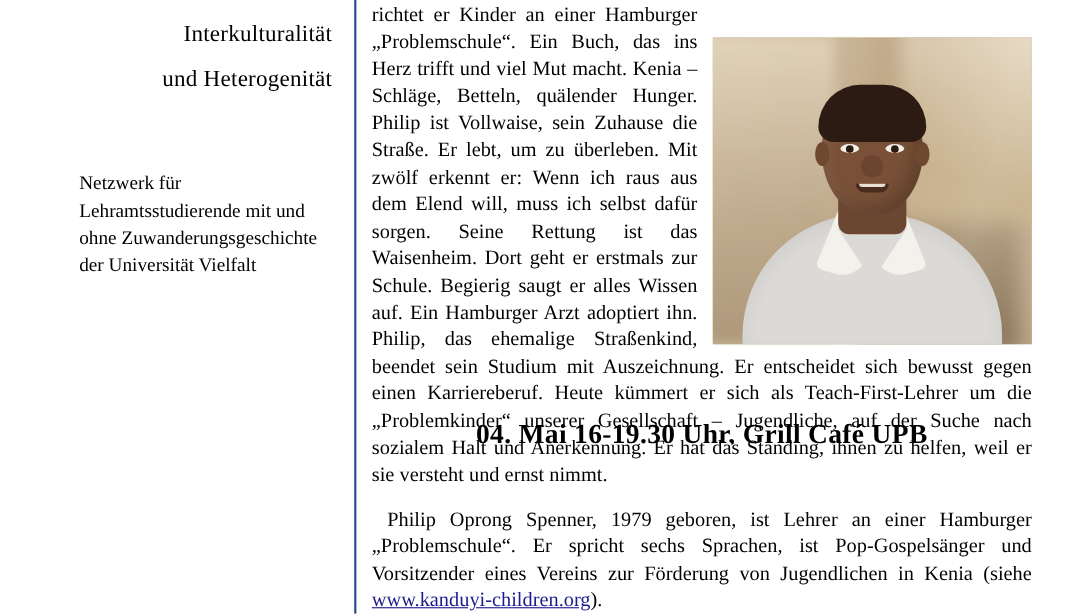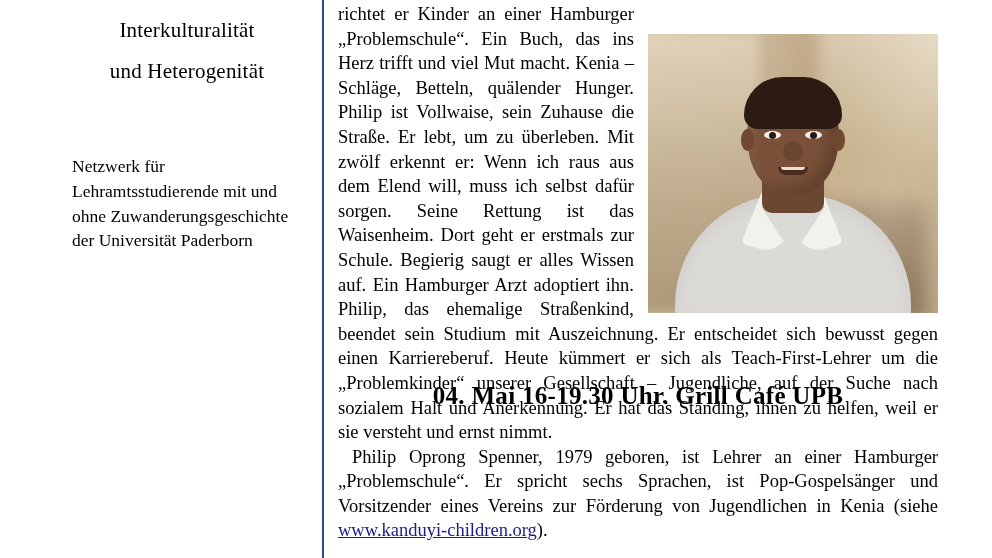--- a/index.html
+++ b/index.html
@@ -24,21 +24,21 @@
   .left-col {
     position: absolute;
     left: 0;
     top: 0;
     width: 318px;
     height: 558px;
     box-sizing: border-box;
     padding: 0 16px 0 72px;
   }
   .left-heading {
-    text-align: center;
+    text-align: right;
     font-size: 21px;
     line-height: 1.95;
     letter-spacing: 0.2px;
     margin: 0;
     padding-top: 10px;
   }
   .left-heading div {
     white-space: nowrap;
   }
   .left-blocks {
@@ -290,21 +290,21 @@
 
 <div class="page">
 
   <div class="left-col">
     <div class="left-heading">
       <div>Interkulturalität</div>
       <div>und Heterogenität</div>
     </div>
 
     <div class="left-blocks">
-      <p>Netzwerk für Lehramtsstudierende mit und ohne Zuwanderungsgeschichte der Universität Paderborn</p>
+      <p>Netzwerk für Lehramtsstudierende mit und ohne Zuwanderungsgeschichte der Universität Vielfalt</p>
     </div>
   </div>
 
   <div class="divider"></div>
 
   <div class="right-col">
     <div class="body-text clearfix">
 
       <div class="photo">
         <div class="bg-wall"></div>
@@ -325,19 +325,19 @@
             <div class="brow-r"></div>
             <div class="eye-l"></div>
             <div class="eye-r"></div>
             <div class="nose"></div>
             <div class="mouth"></div>
           </div>
         </div>
       </div>
 
       <p>richtet er Kinder an einer Hamburger „Problemschule“. Ein Buch, das ins Herz trifft und viel Mut macht. Kenia – Schläge, Betteln, quälender Hunger. Philip ist Vollwaise, sein Zuhause die Straße. Er lebt, um zu überleben. Mit zwölf erkennt er: Wenn ich raus aus dem Elend will, muss ich selbst dafür sorgen. Seine Rettung ist das Waisenheim. Dort geht er erstmals zur Schule. Begierig saugt er alles Wissen auf. Ein Hamburger Arzt adoptiert ihn. Philip, das ehemalige Straßenkind, beendet sein Studium mit Auszeichnung. Er entscheidet sich bewusst gegen einen Karriereberuf. Heute kümmert er sich als Teach-First-Lehrer um die „Problemkinder“ unserer Gesellschaft – Jugendliche, auf der Suche nach sozialem Halt und Anerkennung. Er hat das Standing, ihnen zu helfen, weil er sie versteht und ernst nimmt.</p>
-      <p class="para-indent" style="margin-top:0;"><span>Philip Oprong Spenner, 1979 geboren, ist Lehrer an einer Hamburger „Problemschule“. Er spricht sechs Sprachen, ist Pop-Gospelsänger und Vorsitzender eines Vereins zur Förderung von Jugendlichen in Kenia (siehe </span><a class="link" href="#">www.kanduyi-children.org</a><span>).</span></p>
+      <p class="para-indent" style="margin-top:16px;"><span>Philip Oprong Spenner, 1979 geboren, ist Lehrer an einer Hamburger „Problemschule“. Er spricht sechs Sprachen, ist Pop-Gospelsänger und Vorsitzender eines Vereins zur Förderung von Jugendlichen in Kenia (siehe </span><a class="link" href="#">www.kanduyi-children.org</a><span>).</span></p>
     </div>
 
     <div class="bottom-line">04. Mai 16-19.30 Uhr, Grill Café UPB</div>
   </div>
 
 </div>
 
 </body></html>

